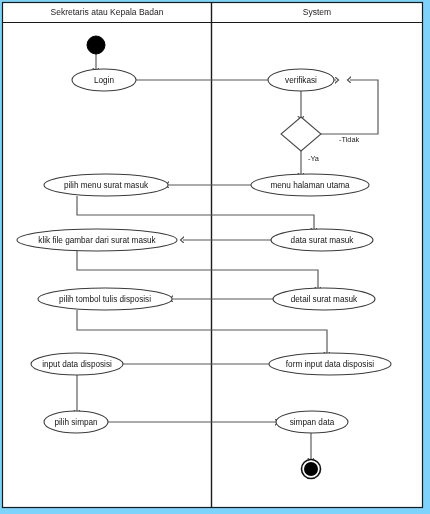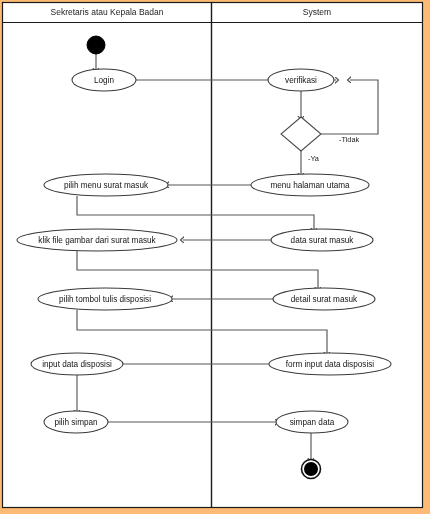--- a/index.html
+++ b/index.html
@@ -10,21 +10,21 @@
   body {
     width: 430px;
     height: 514px;
     font-family: "Liberation Sans", sans-serif;
     overflow: hidden;
   }
   #diagram-root {
     position: relative;
     width: 430px;
     height: 514px;
-    background: #fdba74;
+    background: #7dd3fc;
   }
   svg#activity-diagram {
     display: block;
     width: 430px;
     height: 514px;
   }
   .frame-rect {
     fill: #ffffff;
     stroke: #1a1a1a;
     stroke-width: 1.2;

